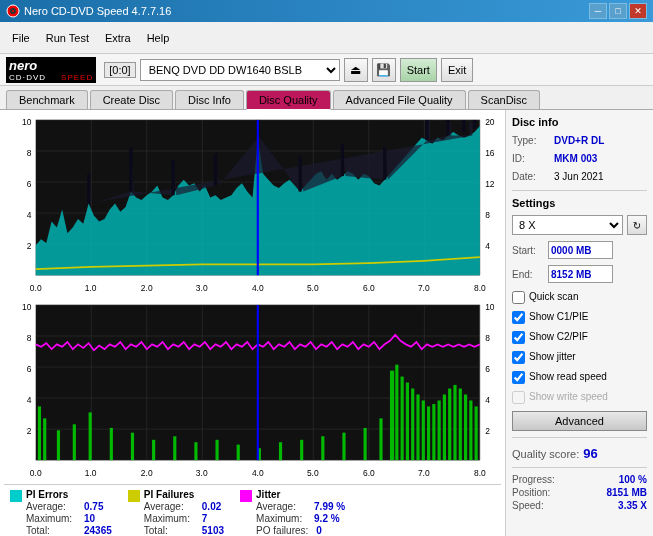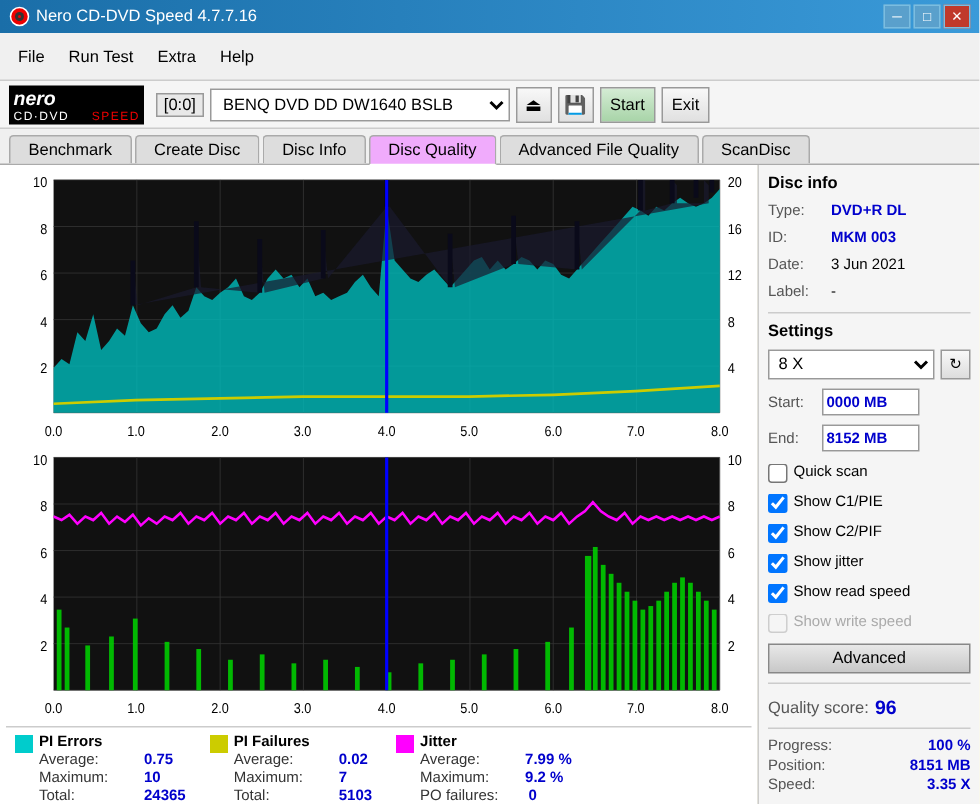--- a/index.html
+++ b/index.html
@@ -88,21 +88,21 @@
     .tab {
       padding: 3px 12px;
       border: 1px solid #aaa;
       border-bottom: none;
       background: #ddd;
       font-size: 11px;
       cursor: pointer;
       border-radius: 3px 3px 0 0;
     }
     .tab.active {
-      background: #f0abfc;
+      background: #be185d;
       border-bottom: 1px solid white;
       margin-bottom: -1px;
       color: #000;
       font-weight: normal;
     }
 
     
     .main-content {
       display: flex;
       height: calc(536px - 22px - 20px - 32px - 28px);
@@ -132,21 +132,21 @@
       align-items: flex-start;
       margin-right: 16px;
     }
     .stat-legend-box {
       width: 12px; height: 12px;
       margin-right: 4px;
       margin-top: 1px;
       flex-shrink: 0;
     }
     .stat-content { display: flex; flex-direction: column; gap: 1px; }
-    .stat-row { display: flex; gap: 20px; }
+    .stat-row { display: flex; gap: 8px; }
     .stat-label { color: #333; min-width: 50px; }
     .stat-value { color: #0000cc; font-weight: bold; }
 
     
     .right-panel {
       width: 148px;
       background: #f5f5f5;
       border-left: 1px solid #ccc;
       padding: 6px;
       display: flex;
@@ -536,24 +536,20 @@
       <span class="info-val">DVD+R DL</span>
     </div>
     <div class="info-row">
       <span class="info-key">ID:</span>
       <span class="info-val">MKM 003</span>
     </div>
     <div class="info-row">
       <span class="info-key">Date:</span>
       <span class="info-val black">3 Jun 2021</span>
     </div>
-    <div class="info-row">
-      <span class="info-key">Label:</span>
-      <span class="info-val black">-</span>
-    </div>
 
     <div class="divider"></div>
 
     <div class="panel-section-title">Settings</div>
     <div class="settings-row">
       <select class="speed-combo"><option>Max</option><option>4 X</option><option>6 X</option><option selected="">8 X</option><option>12 X</option><option>16 X</option></select>
       <div class="refresh-btn">↻</div>
     </div>
     <div class="mb-row">
       <span class="mb-label">Start:</span>

